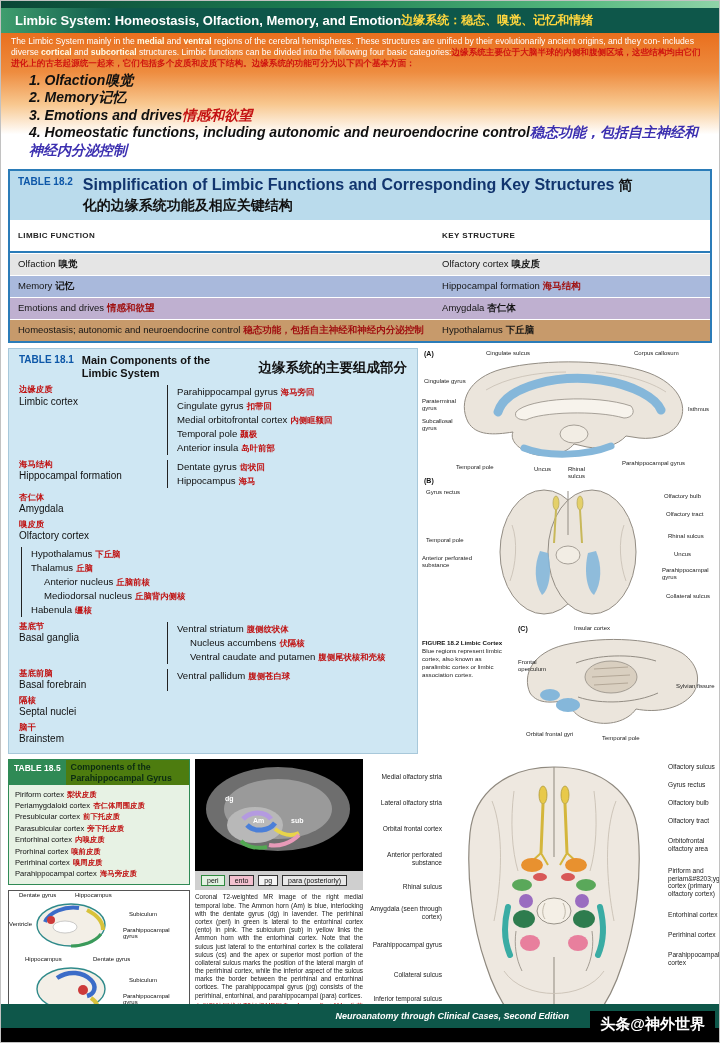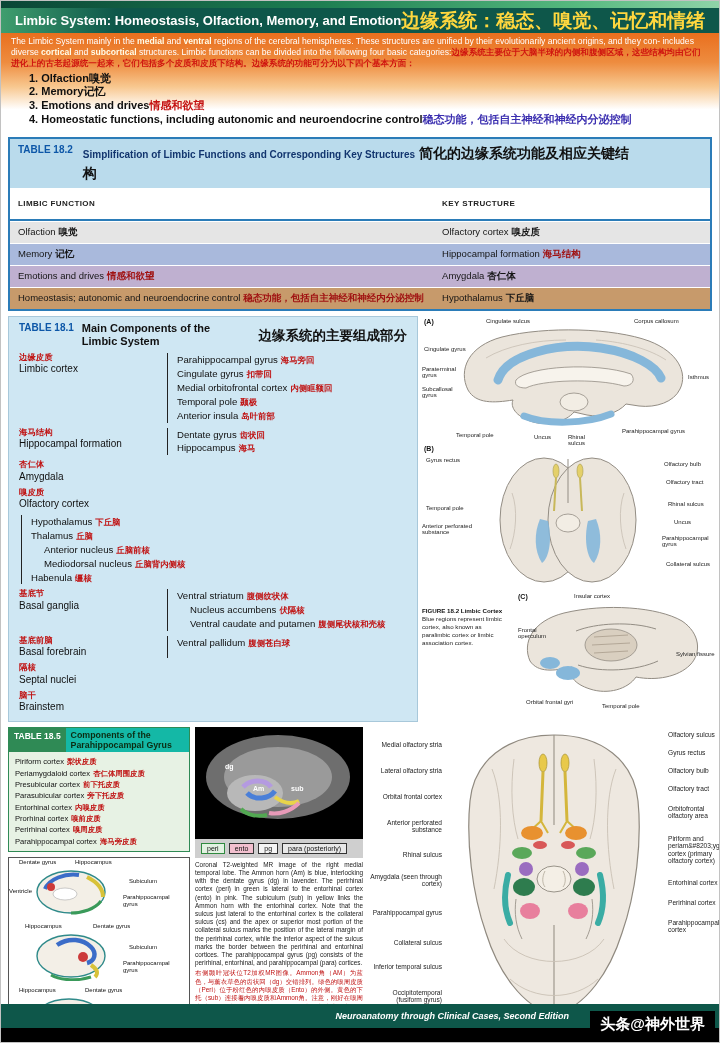--- a/index.html
+++ b/index.html
@@ -1,34 +1,34 @@
 <!DOCTYPE html>
 <html><head>
 <meta charset="utf-8">
 <style>
 *{margin:0;padding:0;box-sizing:border-box;}
 body{background:#e9e9e9;font-family:"Liberation Sans",sans-serif;}
 .page{width:720px;height:1043px;background:#fff;position:relative;margin:0 auto;overflow:hidden;border:1px solid #c2c2c2;}
 .topbar{height:7px;background:linear-gradient(90deg,#0a4636,#1e7f52 45%,#56b97f 80%,#8fd3a8);}
 .titlebar{height:25px;background:linear-gradient(90deg,#3f9e6e 0%,#0e574a 16%,#0e574a 100%);display:flex;align-items:center;padding-left:14px;}
 .titlebar .ten{color:#fff;font-weight:bold;font-size:13px;}
-.titlebar .tzh{color:#ffd73e;font-weight:bold;font-size:19px;}
+.titlebar .tzh{color:#ffd73e;font-weight:bold;font-size:12px;}
 .intro{background:linear-gradient(180deg,#e96f1e 0%,#ee8c3f 30%,#f8c890 55%,#ffffff 78%);padding:3px 10px 2px;}
 .intro .para{font-size:8.6px;line-height:1.3;color:#fff;}
 .intro .b{font-weight:bold;color:#fffce8;}
 .intro .zh{color:#cf1510;font-weight:bold;}
 .flist{padding:2px 0 2px 18px;}
-.flist .fitem{font-size:11px;font-weight:bold;color:#101010;line-height:1.25;}
+.flist .fitem{font-size:14px;font-weight:bold;color:#101010;line-height:1.25;font-style:italic;}
 .flist .zh-k{color:#101010;} .flist .zh-r{color:#c41212;} .flist .zh-b{color:#3b2fb0;}
 
 .t182{margin:6px 7px 5px;border:2px solid #2b7cb8;background:#fff;}
 .t182-head{background:#badbec;padding:4px 8px 5px;display:flex;gap:10px;align-items:flex-start;}
 .t182-tag{color:#0d57a8;font-weight:bold;font-size:10px;white-space:nowrap;padding-top:1px;}
 .t182-title{width:560px;line-height:1.25;}
-.t182-ten{color:#12356e;font-weight:bold;font-size:10px;}
+.t182-ten{color:#12356e;font-weight:bold;font-size:16px;}
 .t182-tzh{color:#111;font-weight:bold;font-size:14px;margin-left:4px;}
 .t182-cols{display:flex;padding:11px 8px;border-bottom:2px solid #2b7cb8;font-size:8px;font-weight:bold;color:#222;letter-spacing:.4px;}
 .c1{width:62%;} .c2{width:38%;}
 .t182-row{display:flex;padding:4px 8px;font-size:9.5px;color:#151515;border-top:1px solid #fff;}
 .r1{background:#e5e5e5;} .r2{background:#a9b9dc;} .r3{background:#bfb0d0;} .r4{background:#c79a6b;}
 .t182 .zh{font-weight:bold;margin-left:3px;}
 .zhred{color:#a01212;}
 
 .mainrow{display:flex;margin:4px 7px 0;gap:4px;}
 .t181{width:410px;background:#cfe7f3;border:1px solid #a8c8da;padding:5px 10px 8px;}
@@ -53,21 +53,21 @@
 .lbr{text-align:right;}
 .ftag{position:absolute;font-size:7px;font-weight:bold;color:#111;}
 .figcap{position:absolute;font-size:6.2px;line-height:1.3;color:#222;}
 .figcap .capb{font-weight:bold;color:#111;}
 
 .bottomrow{display:flex;margin:5px 7px 0;gap:5px;}
 .bcol1{width:182px;}
 .bcol2{width:168px;}
 .bcol3{flex:1;position:relative;height:352px;}
 .t185{border:1.5px solid #2f8a55;}
-.t185-head{display:flex;background:#14b8a6;}
+.t185-head{display:flex;background:#4d7c0f;}
 .t185-tag{background:#2f8a55;color:#fff;font-weight:bold;font-size:8.5px;padding:3px 5px;white-space:nowrap;}
 .t185-title{font-weight:bold;font-size:8.8px;color:#0c2c12;padding:2px 5px;line-height:1.15;}
 .t185-body{background:#e7f2e4;padding:4px 6px;}
 .t185-item{font-size:7.6px;color:#111;line-height:1.5;}
 .t185-item .izh{color:#c01313;font-weight:bold;font-size:7.4px;margin-left:3px;}
 .embryo{border:1px solid #555;margin-top:5px;position:relative;height:222px;background:#fff;}
 .ed{position:relative;height:64px;}
 .elb{position:absolute;font-size:6px;color:#111;line-height:1.1;}
 .embryo-cap{position:absolute;bottom:3px;width:100%;text-align:center;color:#c01313;font-weight:bold;font-size:9px;}
 .mrpanel{background:#000;height:112px;position:relative;}

